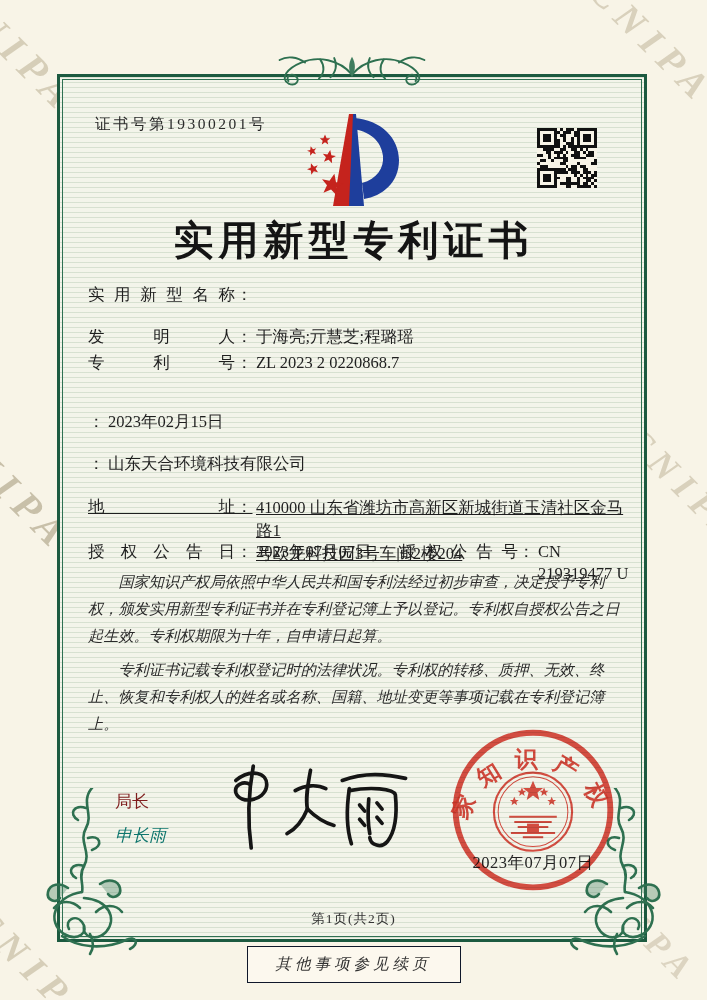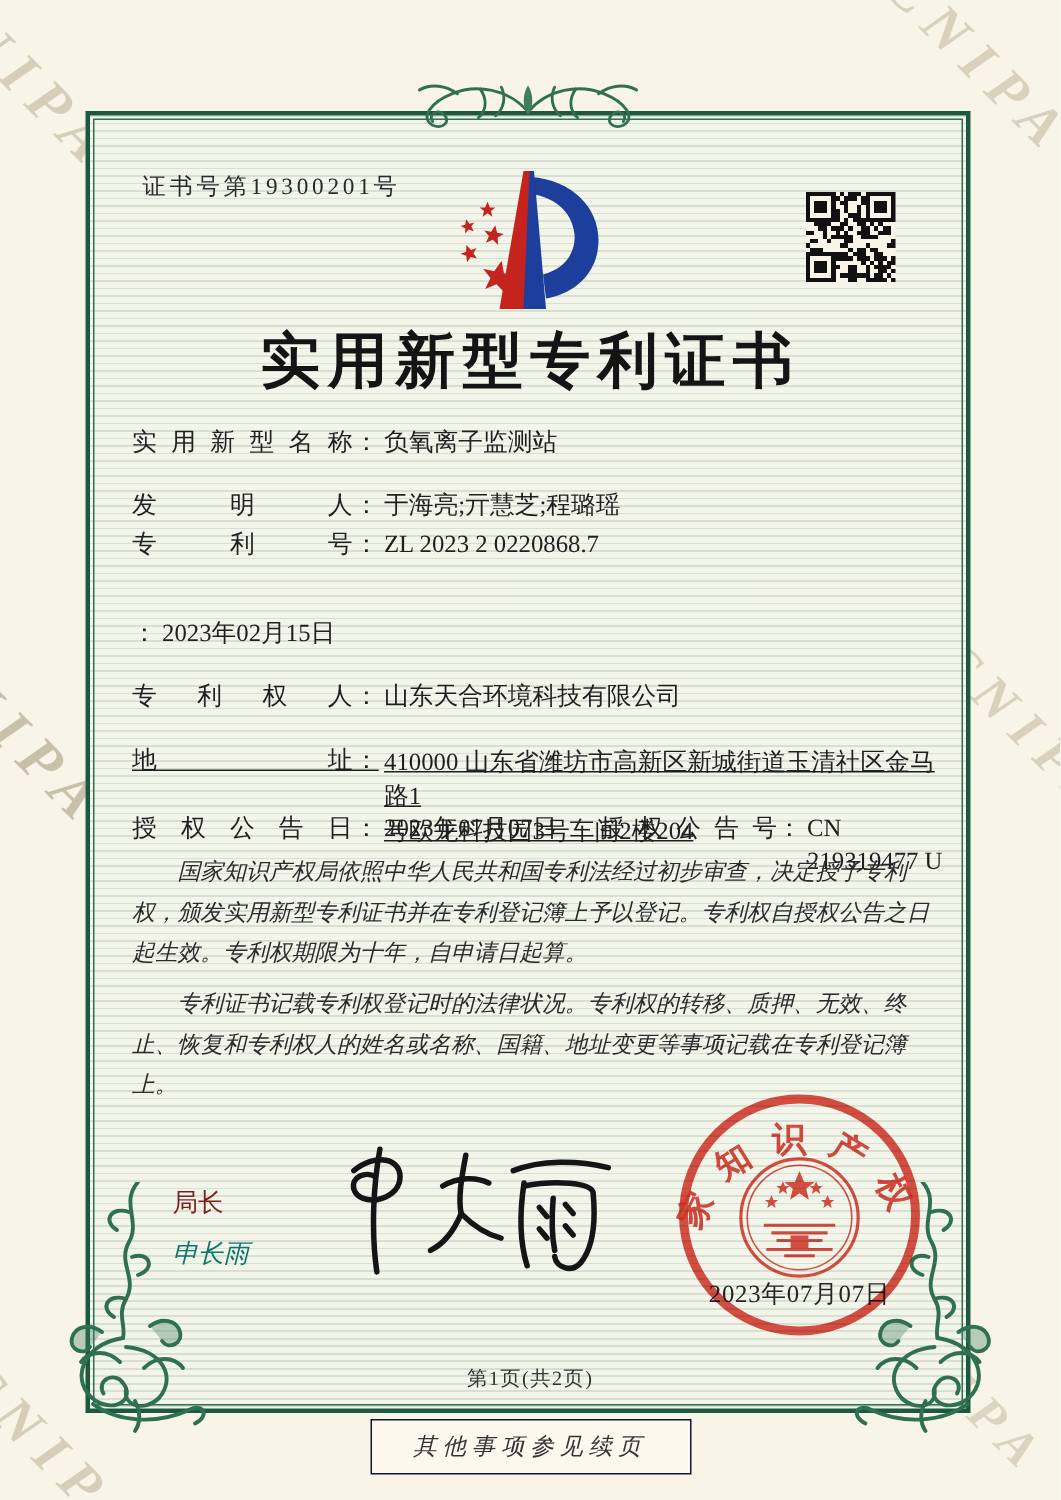--- a/index.html
+++ b/index.html
@@ -332,38 +332,36 @@
         </g>
     </g>
   </svg>
 
   <div class="title">实用新型专利证书</div>
 
   <div class="fields">
     <div class="frow rowy0">
       <span class="flabel">实用新型名称</span>
       <span class="fcolon">：</span>
-      <span class="fvalue">负氧离子监测站</span>
     </div>
     <div class="frow rowy1">
       <span class="flabel">发　明　人</span>
       <span class="fcolon">：</span>
       <span class="fvalue">于海亮;亓慧芝;程璐瑶</span>
     </div>
     <div class="frow rowy2">
       <span class="flabel">专　利　号</span>
       <span class="fcolon">：</span>
       <span class="fvalue">ZL 2023 2 0220868.7</span>
     </div>
     <div class="frow rowy3">
       <span class="fcolon">：</span>
       <span class="fvalue">2023年02月15日</span>
     </div>
     <div class="frow rowy4">
-      <span class="flabel">专　利　权　人</span>
       <span class="fcolon">：</span>
       <span class="fvalue">山东天合环境科技有限公司</span>
     </div>
     <div class="frow rowy5">
       <span class="flabel">地　　址</span>
       <span class="fcolon">：</span>
       <span class="fvalue addr-lines">
         <div>410000 山东省潍坊市高新区新城街道玉清社区金马路1</div>
         <div>号欧龙科技园3号车间2楼204</div>
       </span>

